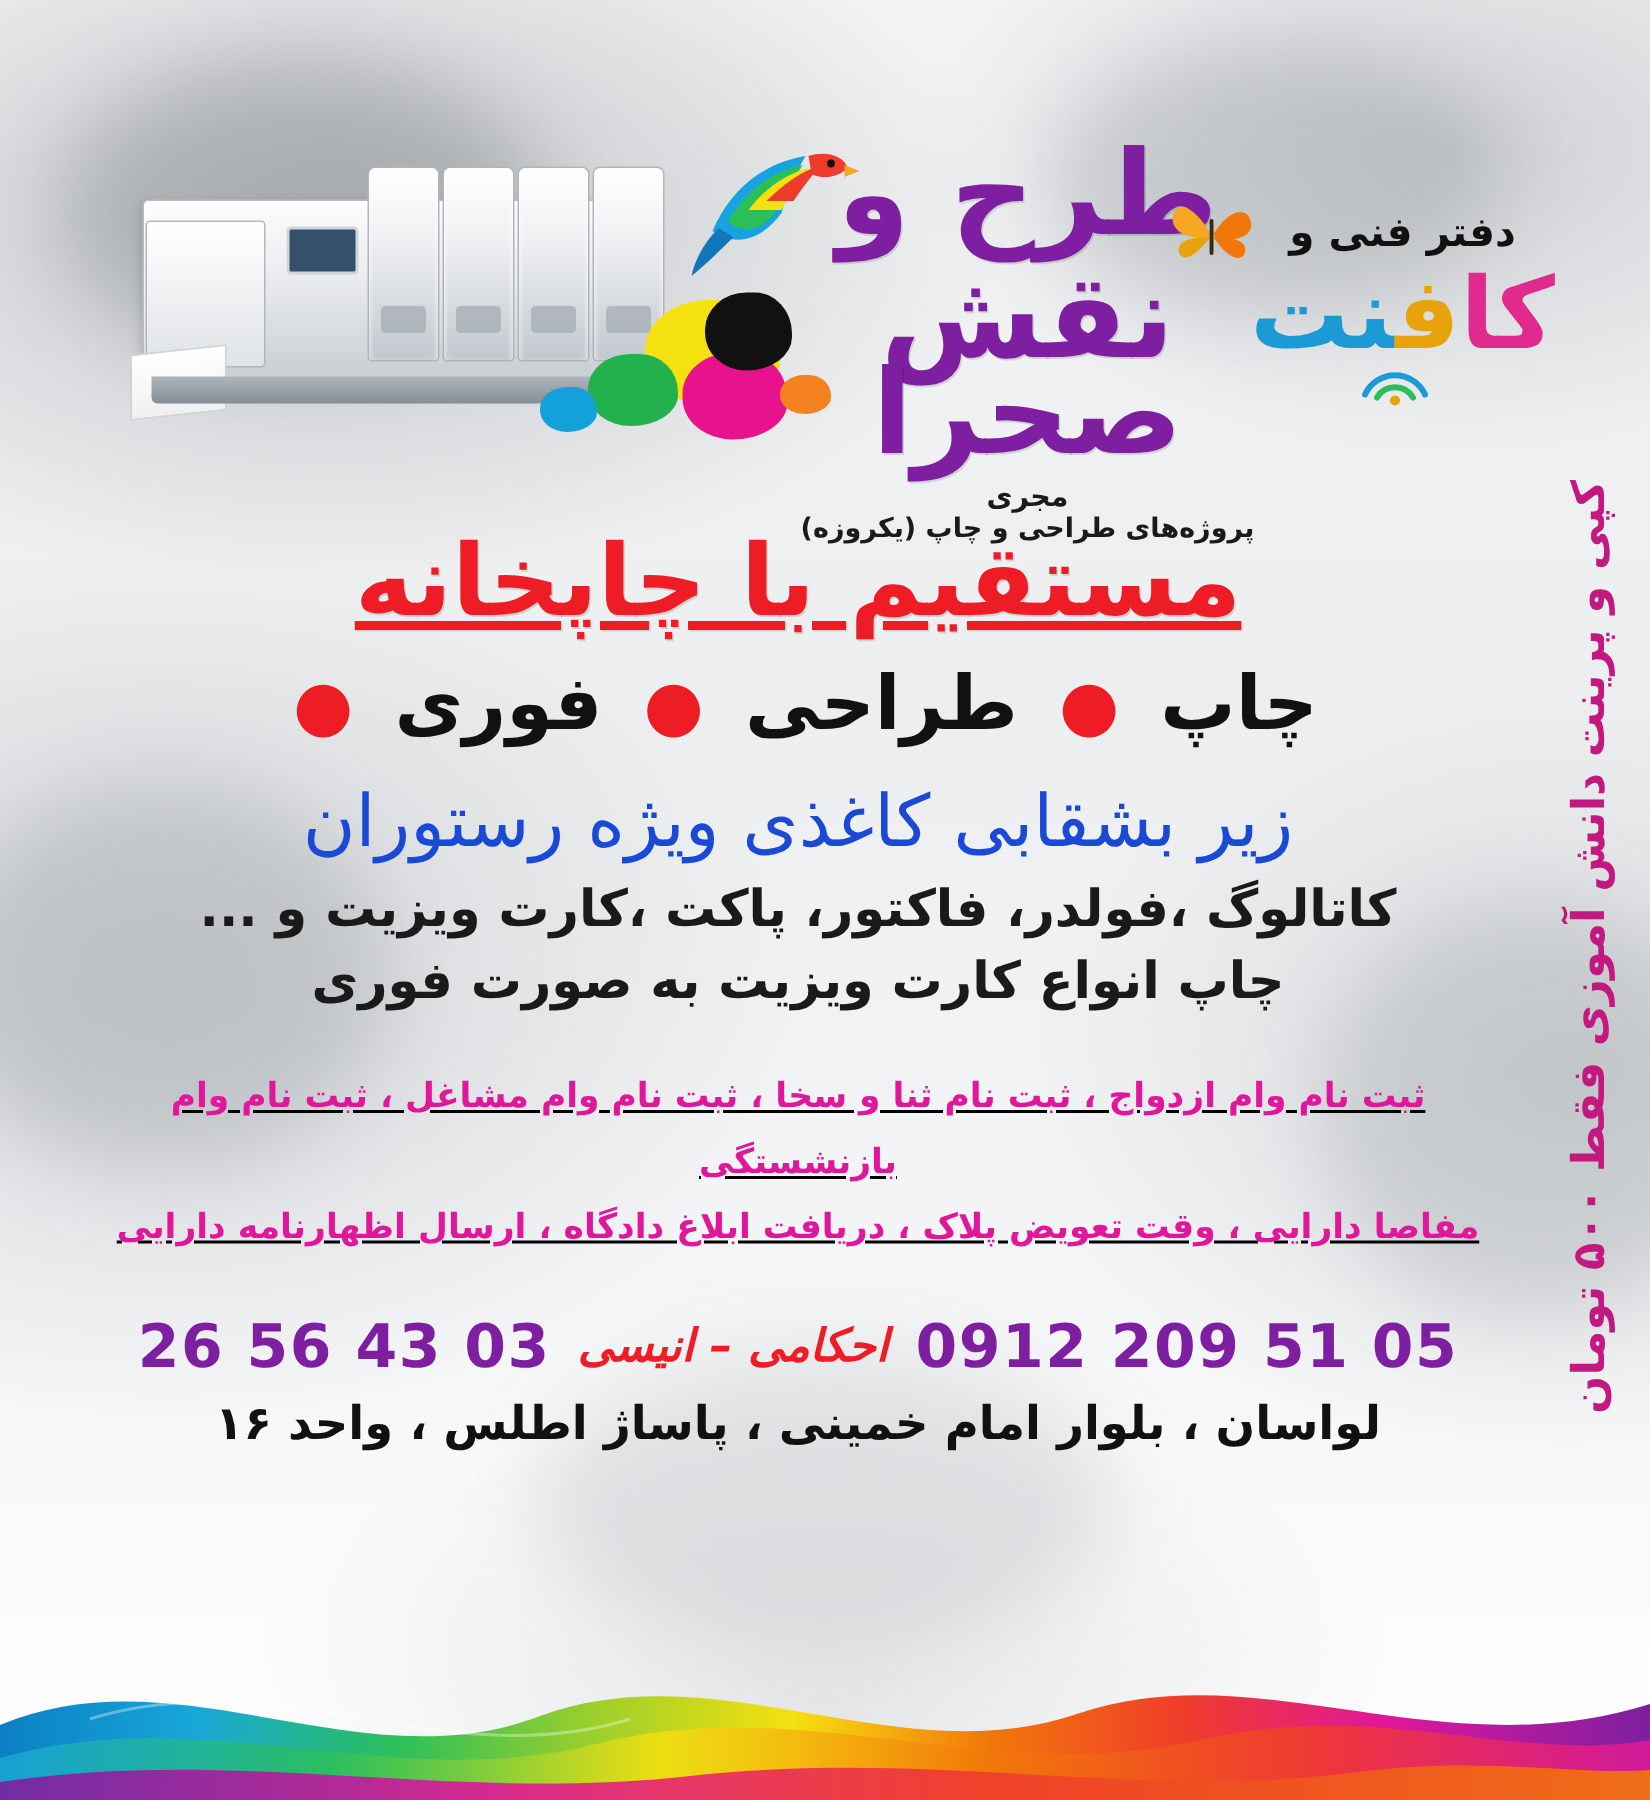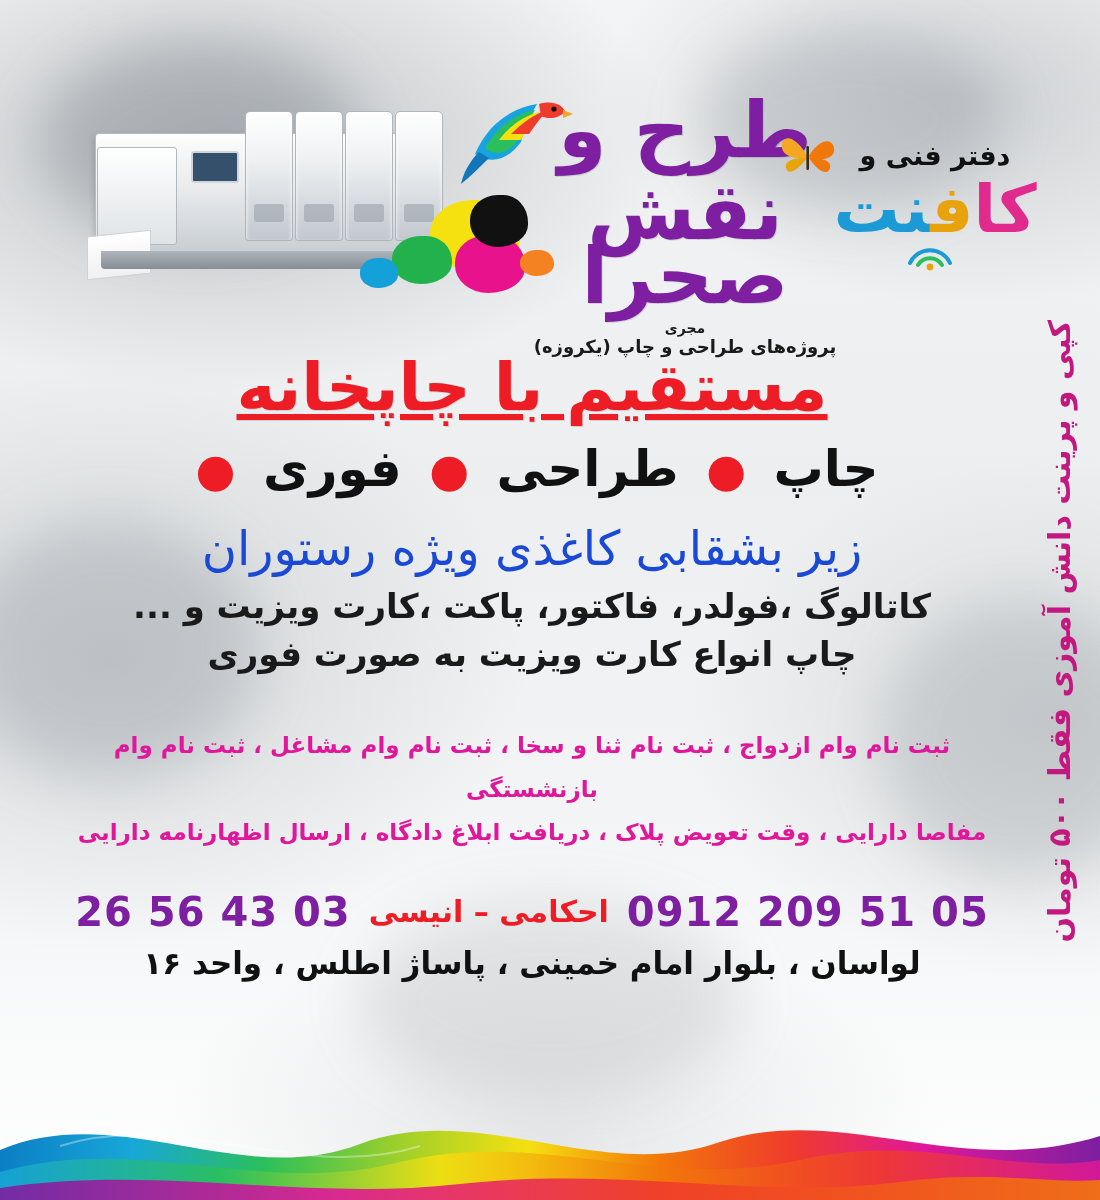--- a/index.html
+++ b/index.html
@@ -69,21 +69,21 @@
 
   .bird{position:absolute;left:455px;top:88px;width:120px;height:100px;}
 
   .brand{
     position:absolute;left:520px;top:90px;width:330px;height:200px;text-align:center;
   }
   .brand .script{
     font-size:78px;font-weight:bold;color:#7d1fa0;line-height:1.05;
     letter-spacing:-2px;text-shadow:1px 1px 0 rgba(0,0,0,.12);
   }
-  .brand .sub1{font-size:14px;color:#1a1a1a;font-weight:bold;margin-top:2px;}
+  .brand .sub1{font-size:19px;color:#1a1a1a;font-weight:bold;margin-top:2px;}
   .brand .sub2{font-size:18px;color:#1a1a1a;font-weight:bold;}
 
   .office{position:absolute;right:40px;top:140px;width:250px;text-align:center;}
   .office .line{font-size:27px;font-weight:bold;color:#111;letter-spacing:1px;}
   .cafenet{
     margin-top:6px;font-size:66px;font-weight:bold;line-height:1;
     letter-spacing:-2px;
   }
   .cafenet .c1{color:#1b9ad6;}
   .cafenet .c2{color:#e8a30c;}
@@ -116,31 +116,31 @@
     margin:14px 0 12px 0;
   }
   .services .dot{color:#ee1c25;font-size:46px;margin:0 10px;}
   .blueline{
     font-size:48px;font-weight:normal;color:#1a49d6;margin:22px 0 10px 0;
     letter-spacing:0px;
   }
   .darkline{
     font-size:34px;font-weight:bold;color:#1a1a1a;margin:8px 0;letter-spacing:0;
   }
-  .magenta-block{margin-top:50px;}
+  .magenta-block{margin-top:36px;text-decoration:underline;}
   .magenta-block div{
     font-size:23px;font-weight:bold;color:#e0179a;line-height:1.9;letter-spacing:0;
   }
 
   .phones{
     margin-top:34px;font-size:40px;font-weight:bold;color:#7d1fa0;
     direction:ltr;letter-spacing:1px;
     display:flex;justify-content:center;align-items:center;gap:18px;flex-direction:row-reverse;
   }
-  .phones .name{color:#ee1c25;font-size:30px;}
+  .phones .name{color:#ee1c25;font-size:30px;font-style:italic;}
   .address{
     margin-top:10px;font-size:31px;font-weight:bold;color:#111;letter-spacing:0;
   }
 
   
   .footer{
     position:absolute;left:0;bottom:0;width:1100px;height:120px;overflow:hidden;
   }
   .wave{position:absolute;left:0;width:1100px;height:120px;}
 </style>

